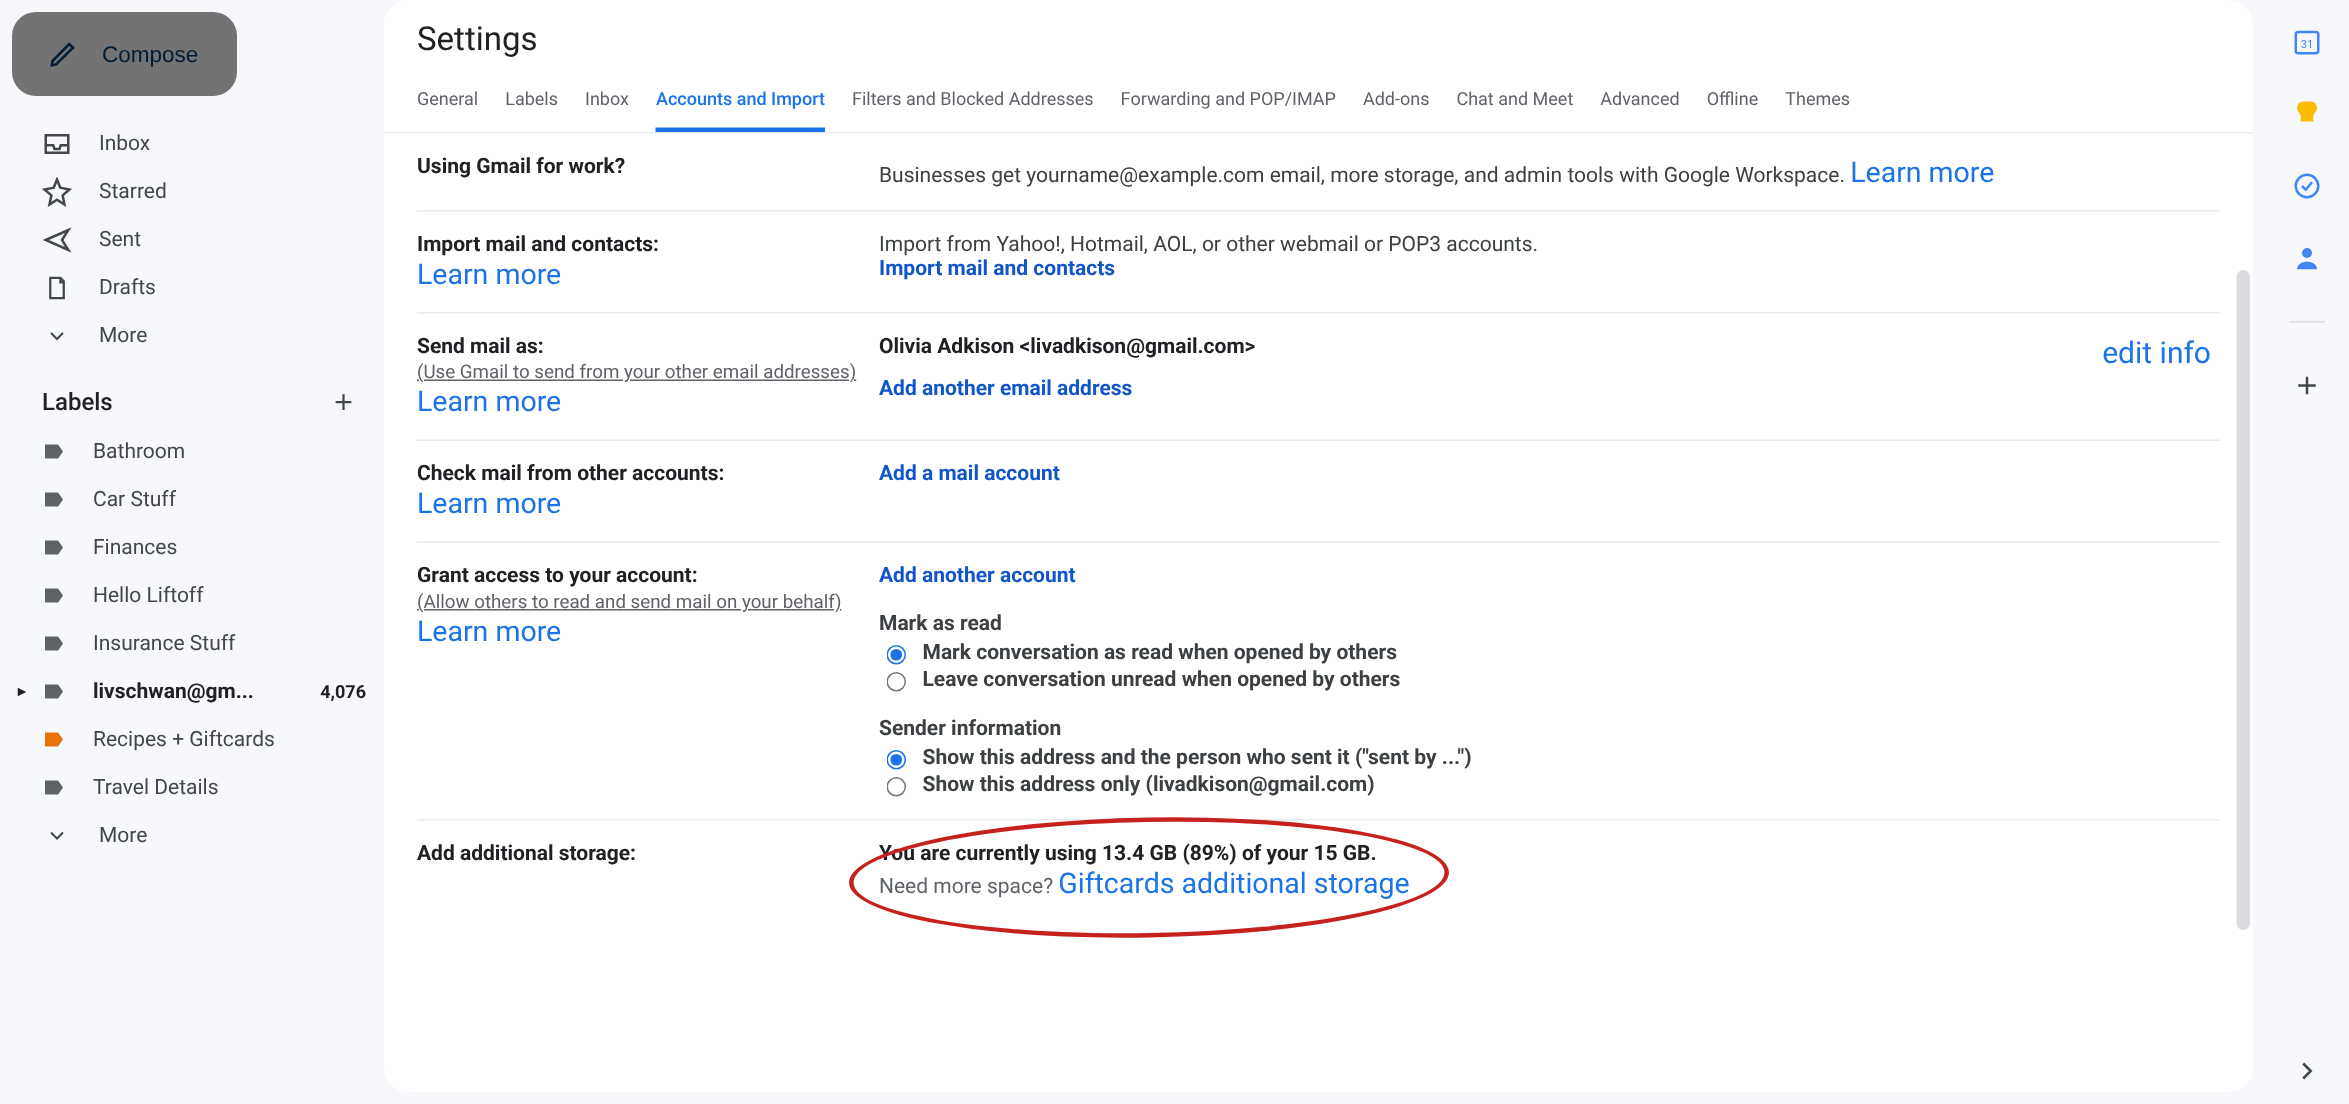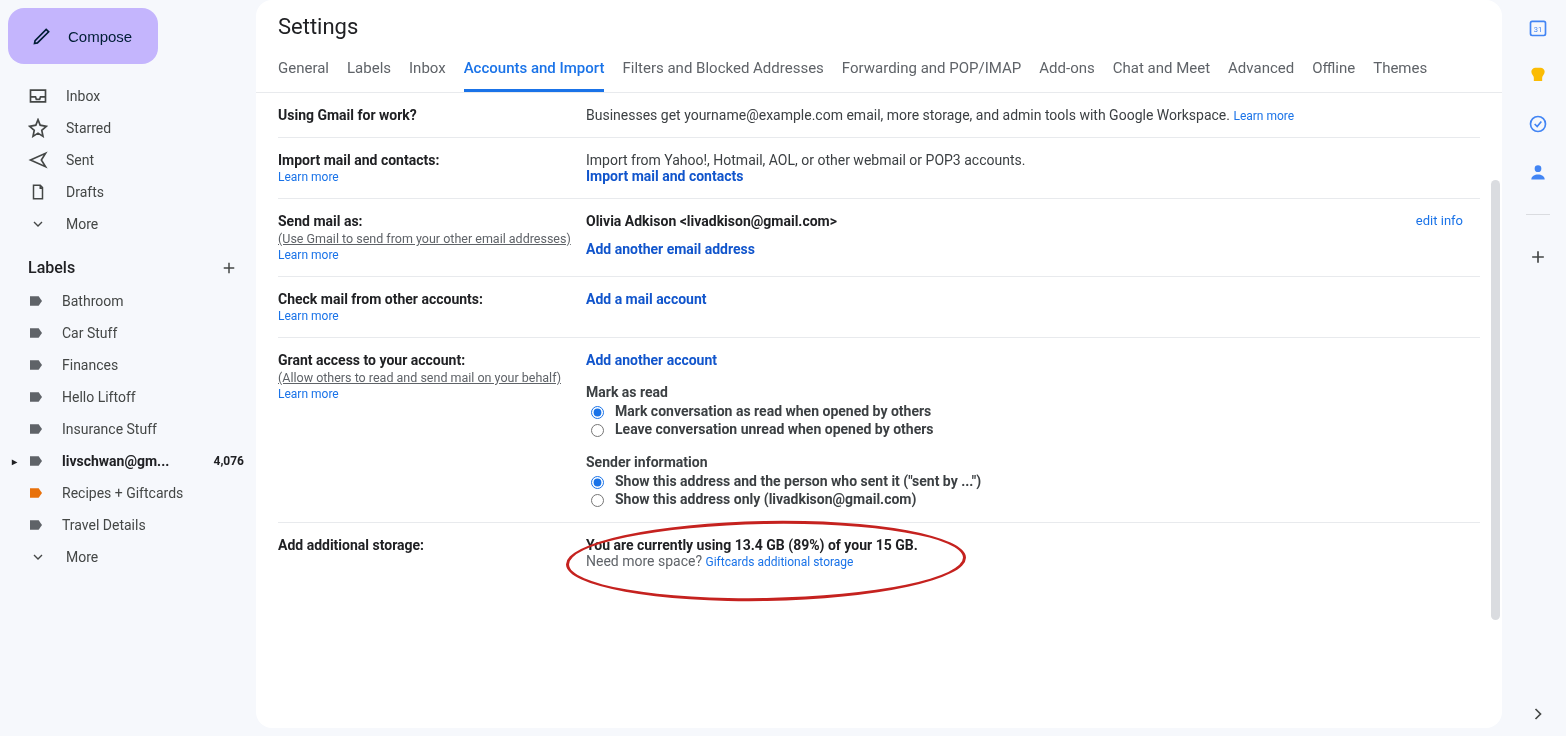--- a/index.html
+++ b/index.html
@@ -16,21 +16,21 @@
   }
   .sidebar {
     width: 256px;
     padding: 8px 0 0 8px;
     flex-shrink: 0;
   }
   .compose-btn {
     display: flex;
     align-items: center;
     gap: 16px;
-    background: #c4b5fd;
+    background: #737373;
     border: none;
     border-radius: 16px;
     padding: 18px 24px;
     font-size: 15px;
     color: #001d35;
     font-weight: 500;
     cursor: pointer;
     margin-bottom: 16px;
     width: 150px;
   }
@@ -89,21 +89,21 @@
     padding: 6px 16px 10px 22px;
     color:#202124;
   }
   .tabs {
     display: flex;
     flex-wrap: wrap;
     gap: 18px;
     padding: 0 22px;
     border-bottom: 1px solid #e8eaed;
     color: #5f6368;
-    font-size: 15px;
+    font-size: 12px;
   }
   .tab {
     padding: 10px 0 12px 0;
     cursor: pointer;
     white-space: nowrap;
   }
   .tab.active {
     color: #1a73e8;
     border-bottom: 3px solid #1a73e8;
     font-weight: 500;
@@ -137,29 +137,29 @@
   .section-right {
     flex: 1;
     font-size: 14px;
     color: #3c4043;
     position: relative;
   }
   .learn-more, a.link {
     color: #1a73e8;
     text-decoration: none;
     cursor: pointer;
-    font-size: 12px;
+    font-size: 19px;
   }
   .link-bold { font-weight:700; color:#1155cc; cursor:pointer; }
   .edit-info {
     position: absolute;
-    right: 17px;
+    right: 6px;
     top: 0;
     color: #1a73e8;
-    font-size: 13px;
+    font-size: 20px;
     cursor: pointer;
   }
   .radio-row {
     display: flex;
     align-items: center;
     gap: 8px;
     padding: 1px 0;
     font-weight: 700;
     font-size: 14px;
   }

